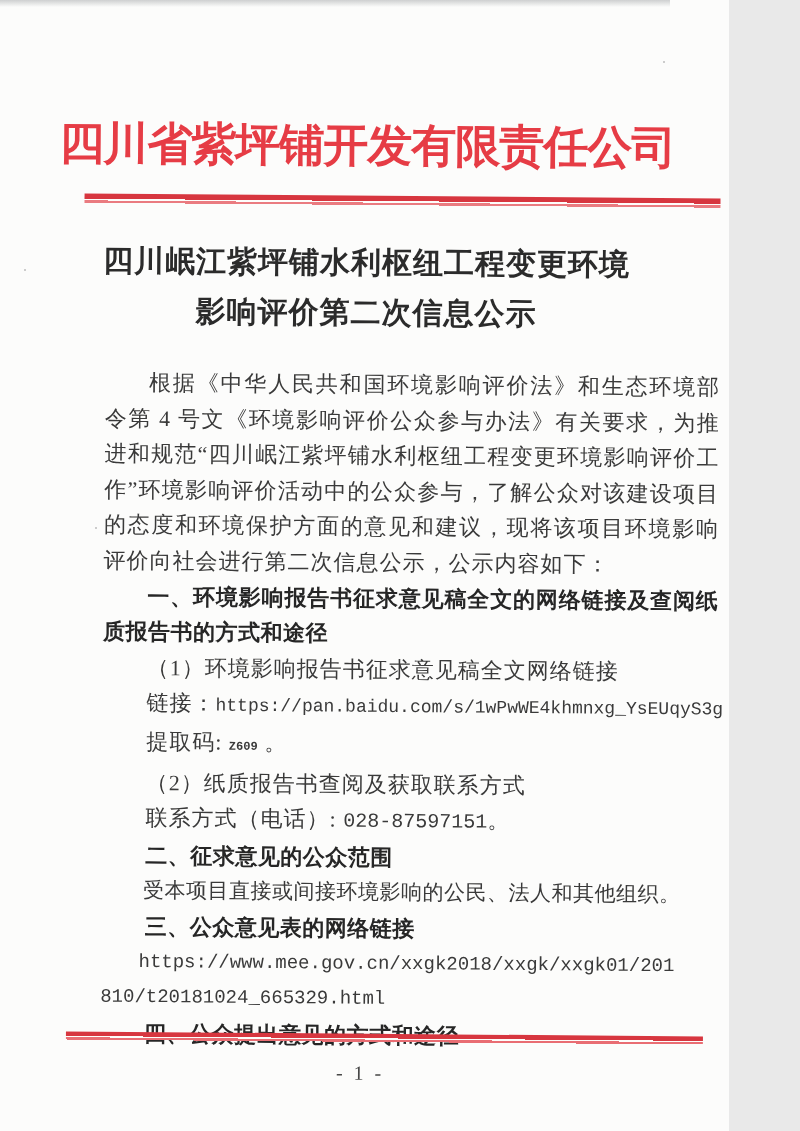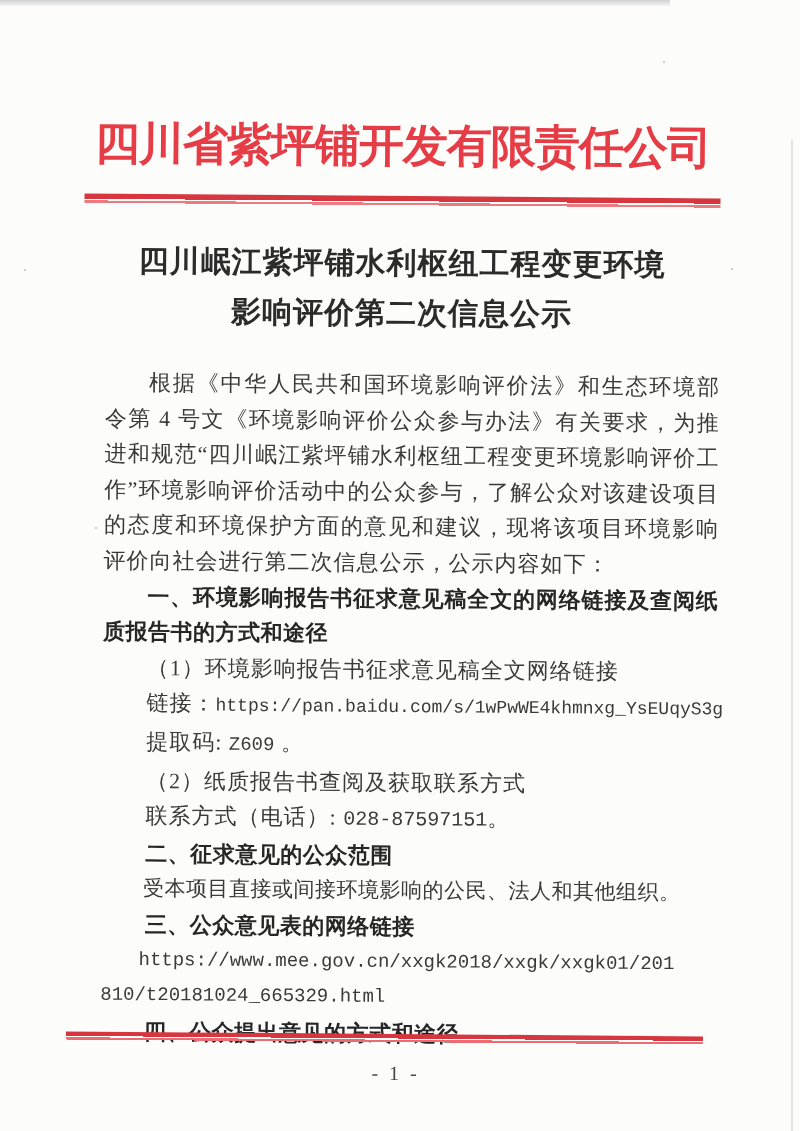--- a/index.html
+++ b/index.html
@@ -1,18 +1,18 @@
 <!DOCTYPE html>
 <html><head>
 <meta charset="utf-8">
 <style>
   html,body{margin:0;padding:0;background:#e9e9e9;}
   .page{
     position:relative;
-    width:800px;height:1131px;
+    width:729px;height:1131px;
     background:#fcfcfb;
     overflow:hidden;
     font-family:"Liberation Serif","DejaVu Serif",serif;
   }
   .sheet{
     position:absolute;inset:0;
     transform:rotate(0.45deg);
     transform-origin:400px 520px;
   }
   
@@ -57,21 +57,21 @@
     font-weight:700;color:#262626;letter-spacing:0.5px;
   }
   .nowrap{white-space:nowrap;text-align:left;}
   .tight{font-size:21px;letter-spacing:0.5px;}
   .mono{
     font-family:"Liberation Mono","DejaVu Sans Mono",monospace;
     letter-spacing:0;
   }
   .url-baidu{font-size:18px;}
   .url-mee{font-size:19px;word-break:break-all;}
-  .code-val{font-size:19px;}
+  .code-val{font-size:12px;font-weight:bold;}
   .phone-val{font-size:20px;}
   
   .foot-rule{
     position:absolute;top:1034px;left:70px;width:637px;height:9px;
     background:linear-gradient(to bottom,
       #d7363f 0%, #d7363f 50%,
       #fdfdfb 50%, #fdfdfb 64%,
       #e96d73 64%, #e96d73 90%,
       transparent 90%);
   }

